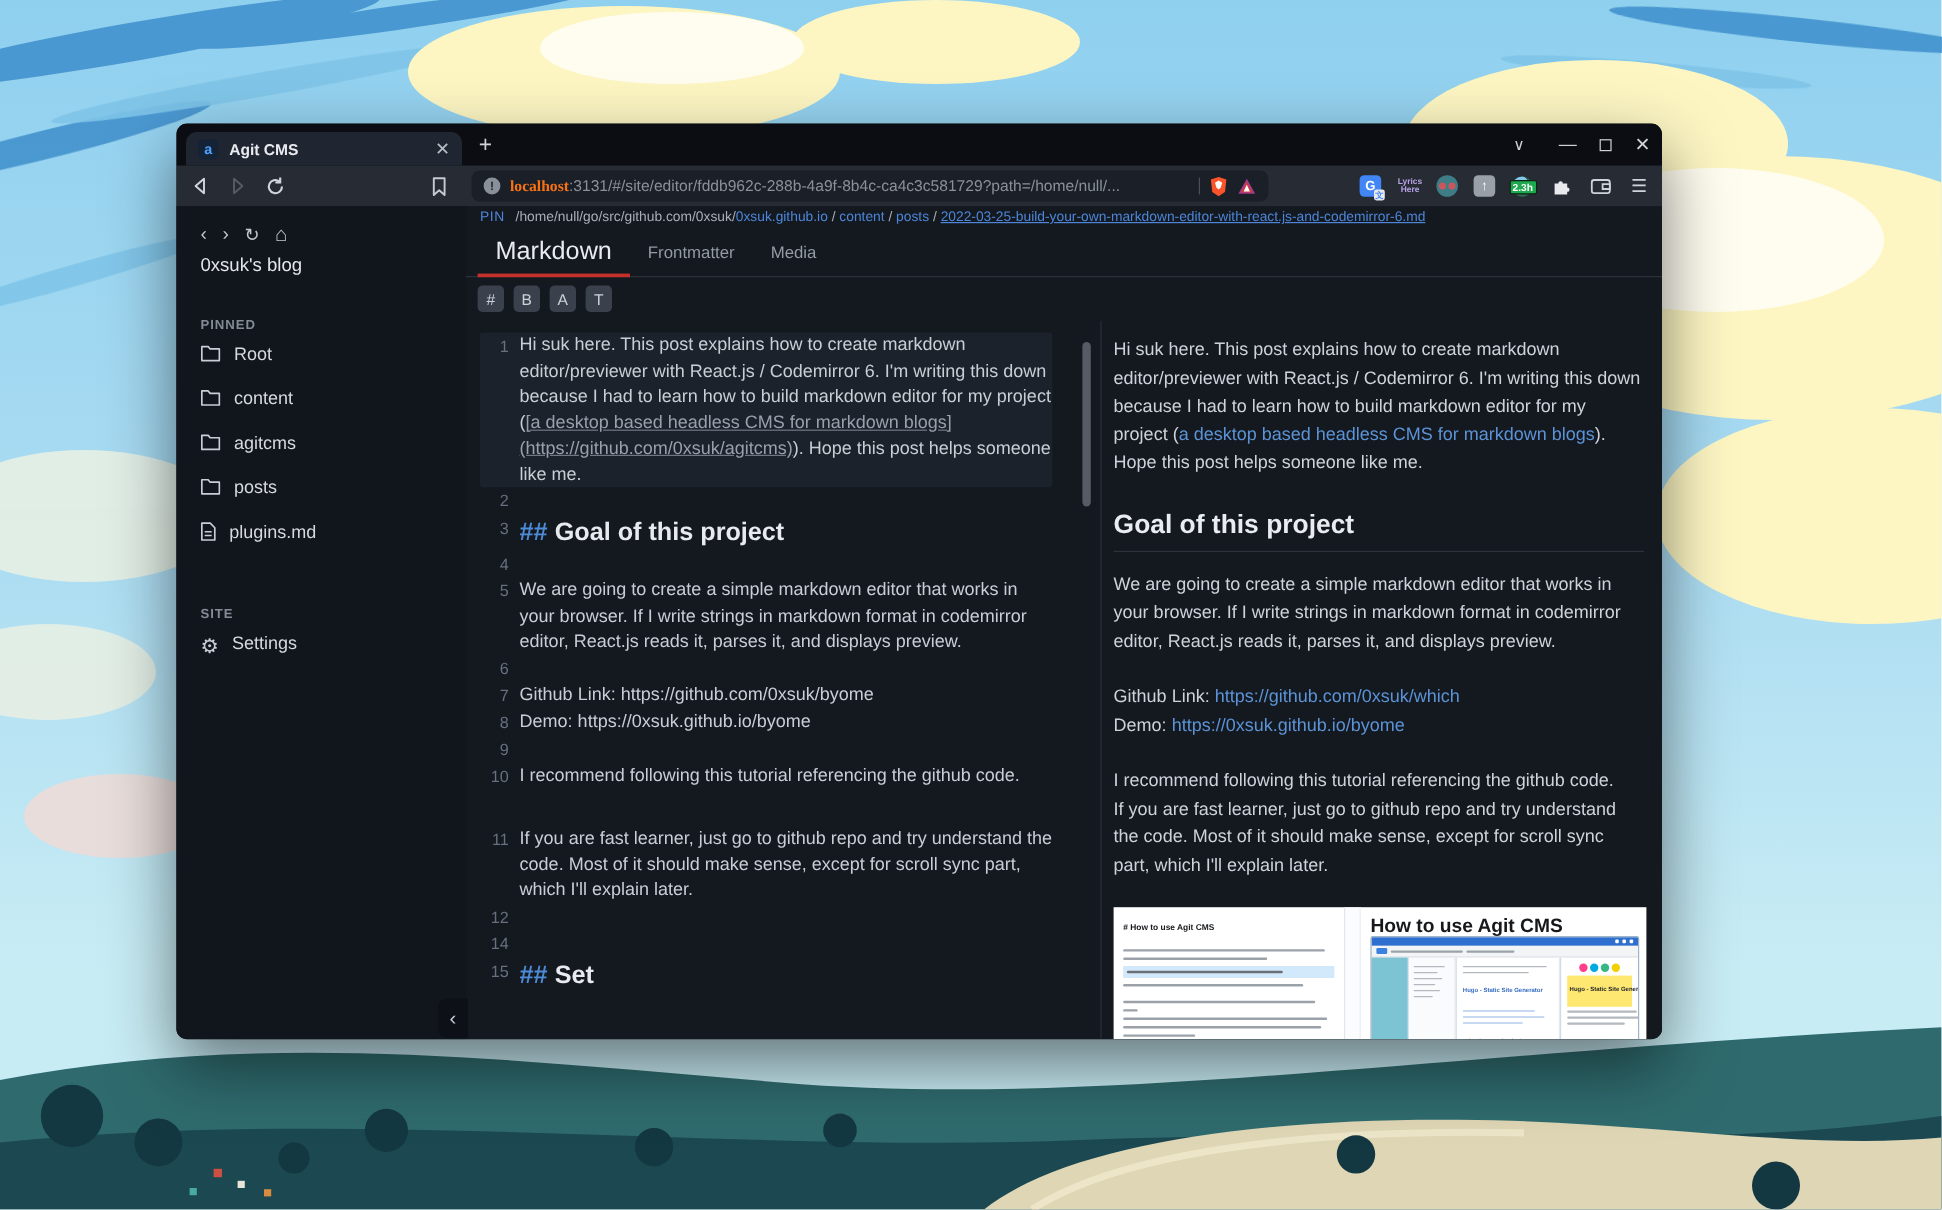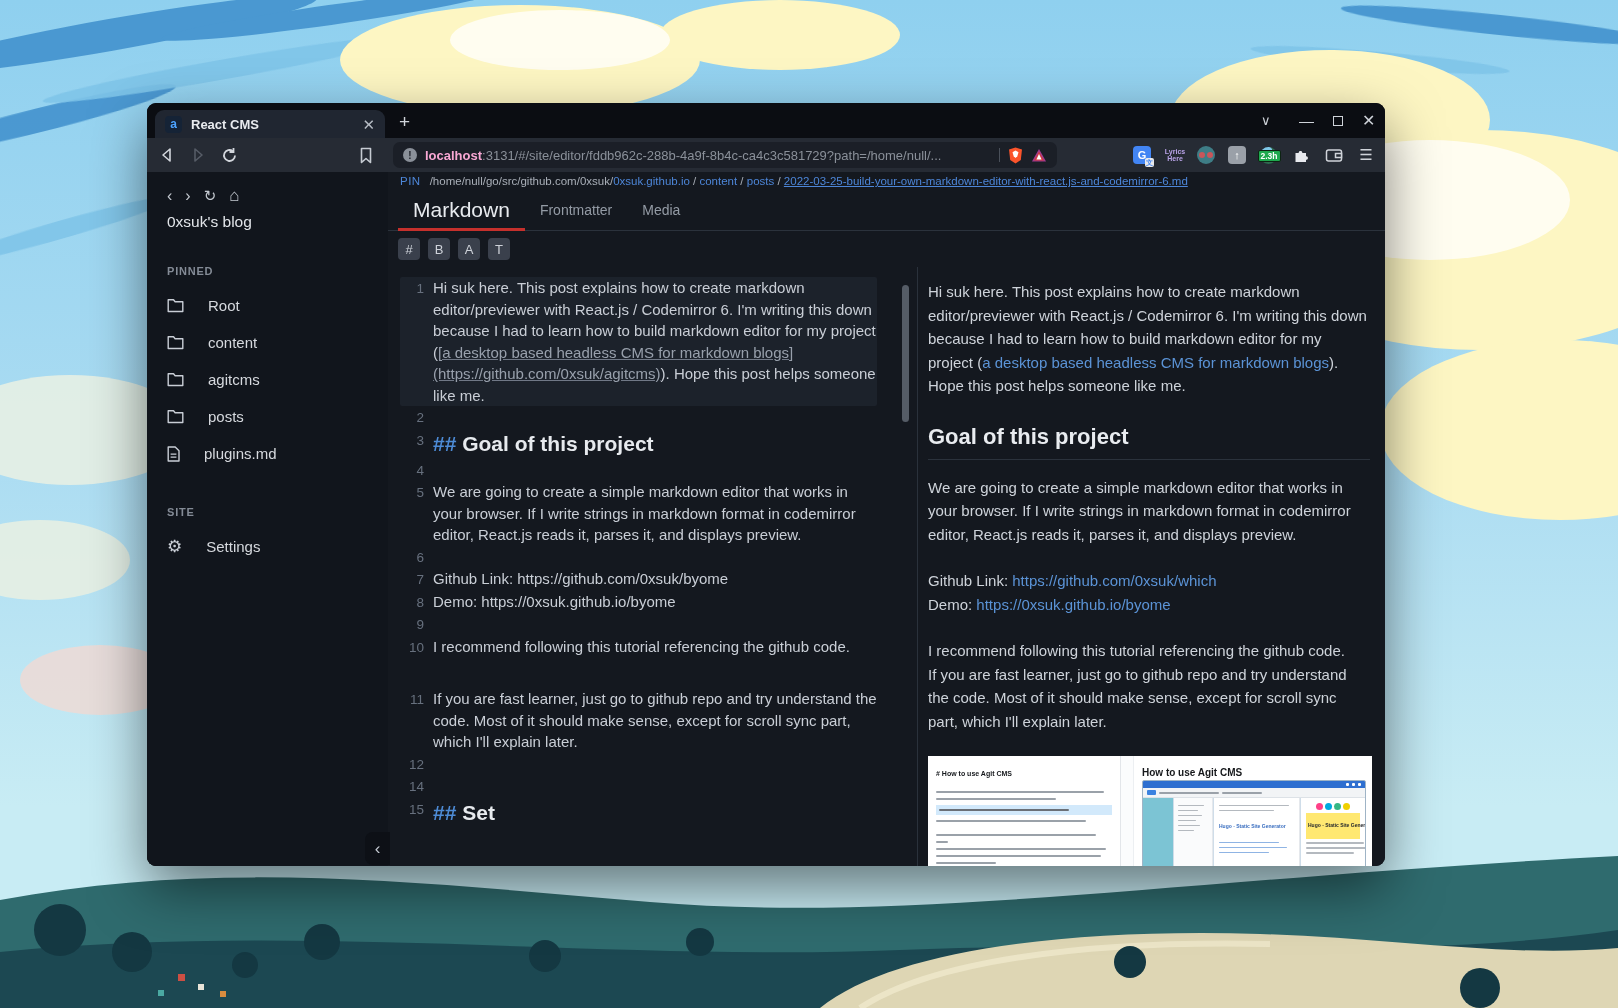--- a/index.html
+++ b/index.html
@@ -23,21 +23,21 @@
   .wc-max { left:1186px; } .wc-close { left:1215px; font-size:16px; }
   .maxbox { width:10px; height:10px; border:1.6px solid #cfd3d9; }
 
   .toolbar { position:relative; height:34px; background:#262b34; }
   .tbico { position:absolute; top:0; height:34px; display:flex; align-items:center; justify-content:center; width:24px; }
   .urlbar { position:absolute; left:246px; top:4px; width:664px; height:26px; background:#1b1f27;
             border-radius:7px; display:flex; align-items:center; padding:0 10px; gap:8px; }
   .info-dot { width:14px; height:14px; border-radius:50%; background:#8a9099; color:#1b1f27; font-size:10px;
               font-weight:bold; display:flex; align-items:center; justify-content:center; }
   .url { font-size:13px; color:#8a9099; white-space:nowrap; overflow:hidden; flex:1; }
-  .url b { color:#f9a8d4; font-weight:bold; }
+  .url b { color:#f97316; font-weight:bold;font-family:Liberation Serif, serif; }
   .url-div { width:1px; height:14px; background:#4a505a; }
   .ext { position:absolute; top:0; height:34px; display:flex; align-items:center; justify-content:center; width:26px; }
   .badge { position:absolute; left:-2px; bottom:2px; background:#1fa94e; color:#fff; font-size:8.5px;
            font-weight:bold; padding:0 2px; border-radius:2px; border:1px solid #0d2313; }
   .lyr { font-size:7px; line-height:7px; color:#b9a3e8; font-weight:bold; text-align:center; }
   .ggl { width:18px; height:18px; border-radius:4px; background:#4285f4; color:#fff; font-size:11px; font-weight:bold;
          display:flex; align-items:center; justify-content:center; position:relative; }
   .ggl i { position:absolute; right:-3px; bottom:-3px; width:9px; height:9px; background:#e8eaed; color:#4285f4;
            font-size:7px; font-style:normal; border-radius:2px; display:flex; align-items:center; justify-content:center; }
   .gog { width:18px; height:18px; border-radius:50%; background:#3e7d86; position:relative; }
@@ -47,21 +47,21 @@
   .tmr { width:17px; height:17px; border-radius:50%; background:radial-gradient(circle at 35% 35%, #7ec8e8 0 45%, #2d6b4f 46% 100%); position:relative; }
   .ham { color:#cfd3d9; font-size:15px; letter-spacing:0; }
 
   
   .app { position:relative; display:flex; height:694px; background:#14181f; }
   .sidebar { width:241px; background:#11151c; padding:14px 0 0 20px; flex:none; }
   .nav { display:flex; gap:13px; color:#c3c8cf; font-size:16px; align-items:center; }
   .nav span { cursor:default; }
   .blog-title { color:#e2e5e9; font-size:15.5px; margin-top:7px; }
   .sec-label { color:#848b96; font-size:11px; font-weight:bold; letter-spacing:.8px; margin:34px 0 10px; }
-  .sb-item { display:flex; align-items:center; gap:24px; height:37px; color:#d6d9de; font-size:15px; cursor:default; }
+  .sb-item { display:flex; gap:11px; height:37px; color:#d6d9de; font-size:15px; cursor:default; }
   .sb-item .gear { font-size:17px; color:#c9ced6; }
 
   .main { flex:1; display:flex; flex-direction:column; min-width:0; }
   .crumbs { height:18px; display:flex; align-items:center; font-size:11.5px; color:#a9afb8;
             white-space:nowrap; padding-left:12px; }
   .crumb-pin { color:#4d86d8; margin-right:9px; letter-spacing:.5px; }
   .crumb-link { color:#4d86d8; } .crumb-underline { text-decoration:underline; }
 
   .tabrow { height:41px; display:flex; align-items:stretch; border-bottom:1px solid #2b323c; }
   .ptab { display:flex; align-items:center; padding:0 15px; font-size:14px; color:#949ba5; position:relative; cursor:default; }
@@ -94,21 +94,21 @@
 
   
   .imgbox { position:relative; width:444px; height:250px; background:#fff; overflow:hidden; margin-top:1px; }
   .tl { height:2px; background:#9aa1a9; border-radius:1px; margin:5px 0; }
   .tld { background:#6b7077; }
   .shot-left { position:absolute; left:0; top:0; width:192px; height:100%; padding:6px 8px; }
   .shot-h1 { font-size:7px; font-weight:bold; color:#15181c; white-space:nowrap; }
   .shot-hl { background:#d2e9fb; padding:2px 3px; margin:3px 0; }
   .shot-div { position:absolute; left:192px; top:0; width:14px; height:100%; background:#fbfcfd; border-left:1px solid #e3e6ea; border-right:1px solid #eceff2; }
   .shot-right { position:absolute; left:206px; right:0; top:0; height:100%; padding:5px 8px; }
-  .shot-title { font-size:10px; font-weight:bold; color:#16181b; white-space:nowrap; }
+  .shot-title { font-size:16px; font-weight:bold; color:#16181b; white-space:nowrap; }
   .mini-win { position:absolute; left:8px; right:6px; top:24px; height:205px; background:#cfdde9;
               border:1px solid #9fb4c6; border-radius:2px; overflow:hidden; }
   .mw-titlebar { height:7px; background:#2e6fd0; position:relative; }
   .mw-titlebar i { position:absolute; top:2px; width:3px; height:3px; background:#fff; border-radius:1px; }
   .mw-toolbar { height:10px; background:#f2f4f6; border-bottom:1px solid #dde2e7; display:flex; align-items:center; gap:3px; padding:0 4px; }
   .mw-toolbar .tl { margin:0; width:14px; }
   .chip { width:9px; height:5px; background:#3b82e0; border-radius:1px; }
   .beach { background:linear-gradient(180deg,#7cc4d4 0 55%, #cfe7e2 56% 70%, #e6d7a6 71% 100%); }
   .mw-beachL { position:absolute; left:0; top:17px; width:30px; bottom:0; }
   .mw-side { position:absolute; left:31px; top:17px; width:39px; bottom:0; background:#fafbfc; border-right:1px solid #e5e8ec; padding:3px 4px; }
@@ -187,21 +187,21 @@
     <rect x="158" y="990" width="6" height="6" fill="#4aa9a2"></rect>
       <rect x="220" y="991" width="6" height="6" fill="#d98c3f"></rect>
   </g>
 </svg>
 
 <div class="win">
 
   <div class="tabbar">
     <div class="tab">
       <span class="favicon">a</span>
-      <span class="tab-title">React CMS</span>
+      <span class="tab-title">Agit CMS</span>
       <span class="tab-close">✕</span>
     </div>
     <span class="newtab">+</span>
     <span class="wc wc-chev">∨</span>
     <span class="wc wc-min">—</span>
     <span class="wc wc-max">
         <span class="maxbox"></span>
       </span>
     <span class="wc wc-close">✕</span>
   </div>

